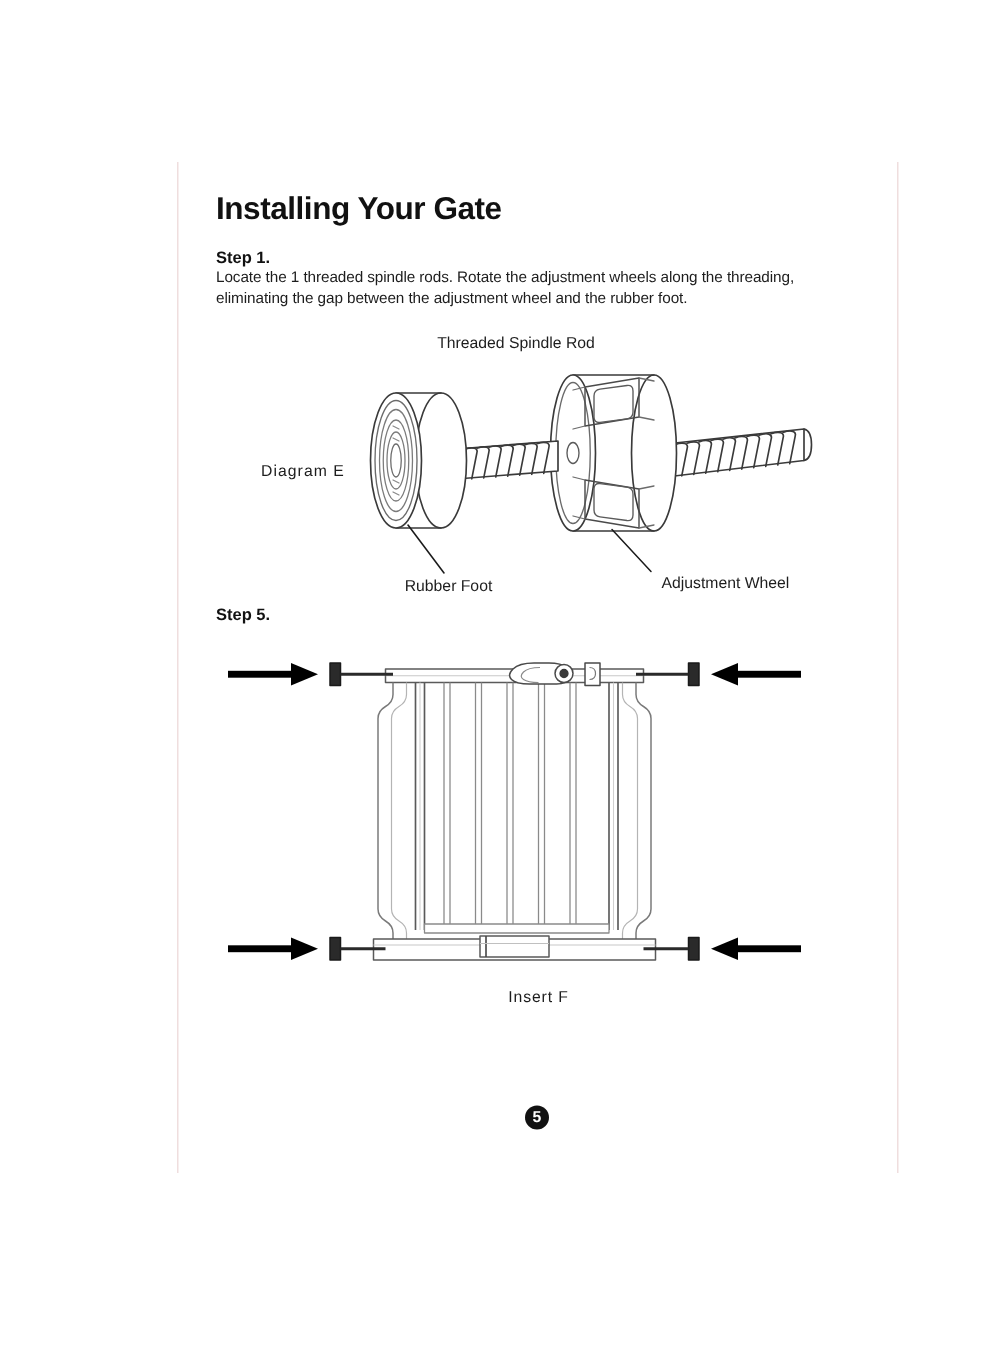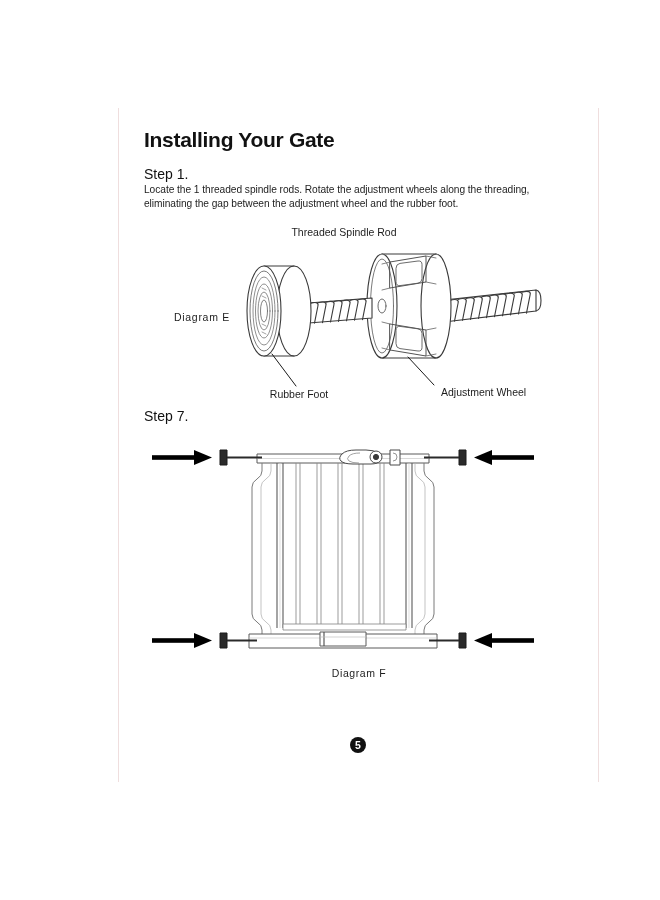--- a/index.html
+++ b/index.html
@@ -45,22 +45,22 @@
 
   h1#doc-title {
     font-size: 21px;
     font-weight: bold;
     letter-spacing: -0.3px;
     margin: 0 0 14px 0;
     color: #111;
   }
 
   .step-head {
-    font-size: 14px;
-    font-weight: normal;
+    font-size: 11px;
+    font-weight: bold;
     margin: 0 0 1px 0;
     color: #111;
   }
   .step-body {
     font-size: 10.2px;
     line-height: 1.33;
     margin: 0;
     color: #1d1d1d;
     letter-spacing: -0.05px;
   }
@@ -204,21 +204,21 @@
 
         <text x="30" y="103" font-size="10.5" letter-spacing="0.7">Diagram E</text>
 
         <text x="155" y="180" font-size="10.5" text-anchor="middle">Rubber Foot</text>
 
         <text x="297" y="178" font-size="10.5">Adjustment Wheel</text>
       </svg>
     </div>
 
     <div>
-      <p class="step-head">Step 7.</p>
+      <p class="step-head">Step 5.</p>
     </div>
 
     <div class="figure" id="figure-f">
       <svg class="fig-svg" width="430" height="225" viewBox="0 0 430 225">
 
         <g fill="none" stroke="#6e6e6e" stroke-width="1" stroke-linejoin="round">
 
           <g>
 
             <path d="M113 16 L285 16 L285 25 L113 25 Z" fill="#ffffff" stroke="#5a5a5a"></path>
@@ -307,21 +307,21 @@
             <path d="M50 195 L68 202.5 L50 210 Z"></path>
           </g>
 
           <g>
             <rect x="348" y="200.2" width="42" height="4.6"></rect>
             <path d="M348 195 L330 202.5 L348 210 Z"></path>
           </g>
         </g>
       </svg>
 
-      <div class="fig-caption" id="figure-f-caption">Diagram F</div>
+      <div class="fig-caption" id="figure-f-caption">Insert F</div>
     </div>
 
   </div>
 
   <div id="page-number">
     <span class="page-num-badge">5</span>
   </div>
 
 </div>
 

